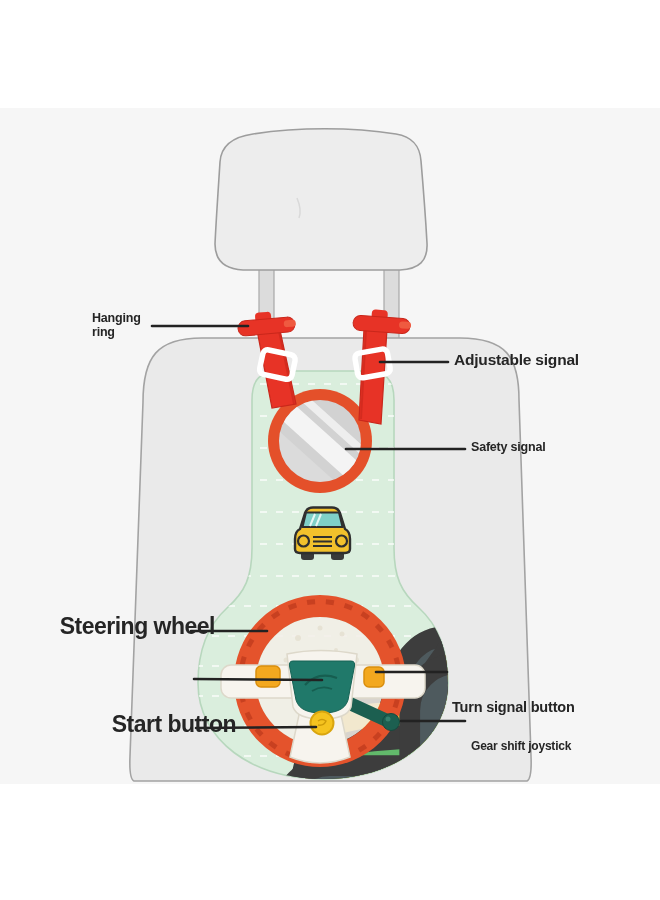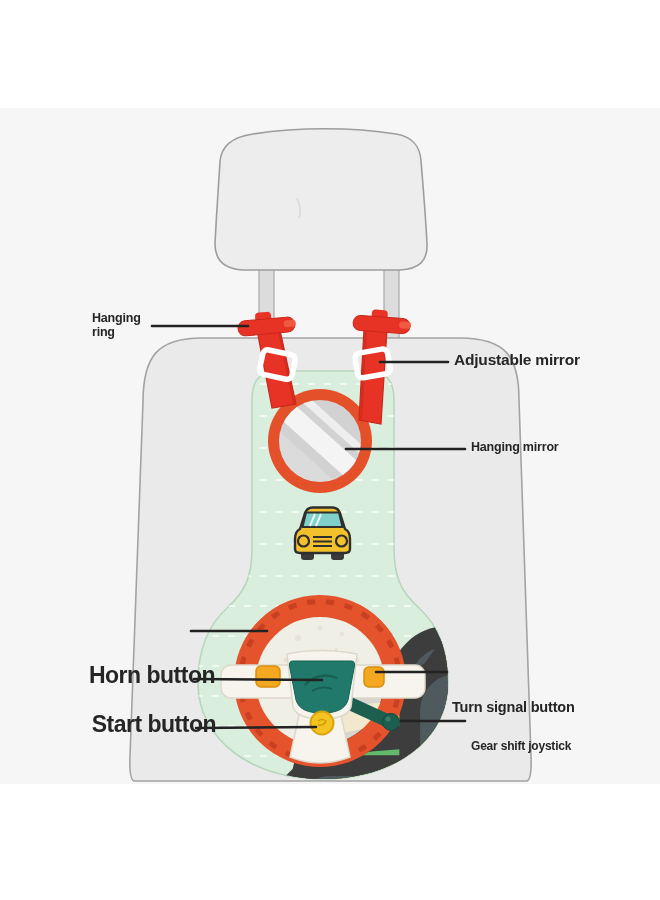--- a/index.html
+++ b/index.html
@@ -14,21 +14,21 @@
     letter-spacing:-0.2px;
   }
   .lbl-sm{font-size:12.5px;line-height:1.15;}
   .lbl-md{font-size:15.5px;}
   .lbl-lg{font-size:23px;letter-spacing:-0.5px;}
   #lbl-hanging-ring{left:92px;top:311px;width:64px;white-space:normal;}
   #lbl-adjustable-straps{left:454px;top:351px;}
   #lbl-safety-mirror{left:471px;top:440px;font-size:12.5px;}
   #lbl-steering-wheel{right:473px;top:613px;}
   #lbl-horn-button{right:473px;top:662px;}
-  #lbl-start-button{right:472px;top:711px;}
+  #lbl-start-button{right:452px;top:711px;}
   #lbl-turn-signal{left:452px;top:663px;font-size:14.5px;margin-top:36px;}
   #lbl-gear-shift{left:471px;top:712px;font-size:12px;margin-top:28px;}
 </style>
 </head>
 <body>
 
 <div class="canvas">
 
 <svg class="scene" width="660" height="900" viewBox="0 0 660 900">
   <defs>
@@ -235,20 +235,20 @@
     <line x1="346" y1="449" x2="465" y2="449"></line>
     <line x1="191" y1="631" x2="267" y2="631"></line>
     <line x1="194" y1="679" x2="322" y2="680"></line>
     <line x1="376" y1="672" x2="447" y2="672"></line>
     <line x1="196" y1="728" x2="316" y2="727"></line>
     <line x1="401" y1="721" x2="465" y2="721"></line>
   </g>
 </svg>
 
 <div class="lbl lbl-sm" id="lbl-hanging-ring">Hanging ring</div>
-<div class="lbl lbl-md" id="lbl-adjustable-straps">Adjustable mirror</div>
-<div class="lbl lbl-sm" id="lbl-safety-mirror">Hanging mirror</div>
-<div class="lbl lbl-lg" id="lbl-horn-button">Horn button</div>
+<div class="lbl lbl-md" id="lbl-adjustable-straps">Adjustable signal</div>
+<div class="lbl lbl-sm" id="lbl-safety-mirror">Safety signal</div>
+<div class="lbl lbl-lg" id="lbl-steering-wheel">Steering wheel</div>
 <div class="lbl lbl-lg" id="lbl-start-button">Start button</div>
 <div class="lbl lbl-md" id="lbl-turn-signal">Turn signal button</div>
 <div class="lbl lbl-sm" id="lbl-gear-shift">Gear shift joystick</div>
 
 </div>
 
 </body></html>

